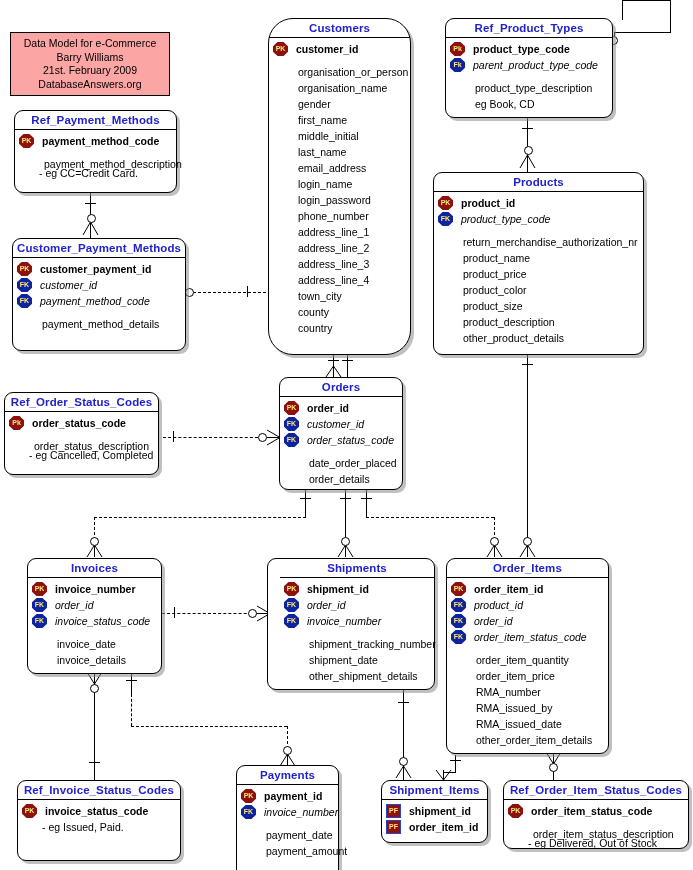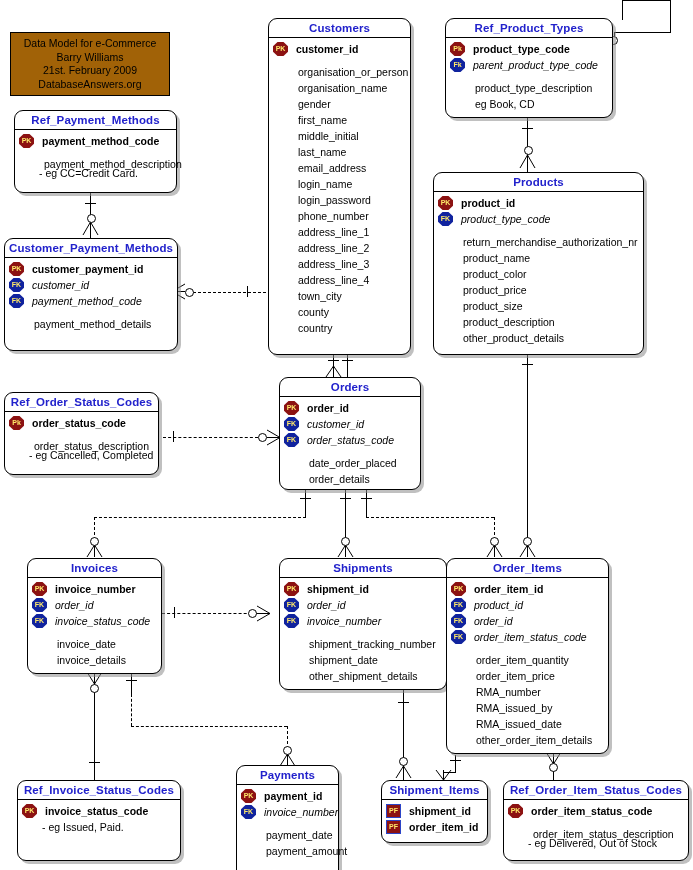--- a/index.html
+++ b/index.html
@@ -1,20 +1,20 @@
 <!DOCTYPE html>
 <html><head>
 <meta charset="utf-8">
 <style>
   html,body{margin:0;padding:0;background:#ffffff;}
   body{width:693px;height:870px;position:relative;overflow:hidden;
        font-family:"Liberation Sans","DejaVu Sans",sans-serif;}
 
   
-  .titlebox{position:absolute;border:1px solid #000;background:#a16207;
+  .titlebox{position:absolute;border:1px solid #000;background:#fca5a5;
             text-align:center;font-size:10.5px;color:#000;line-height:13.5px;
             padding:4px 6px;box-sizing:border-box;}
 
   
   .entity{position:absolute;background:#ffffff;border:1.4px solid #000;
           border-radius:9px;box-sizing:border-box;
           box-shadow:3px 3px 0 rgba(140,140,140,.55);z-index:5;}
   .entity .ename{font-size:11.5px;font-weight:bold;color:#2222cc;
           text-align:center;padding:3px 4px 3px;letter-spacing:.1px;
           border-bottom:1.2px solid #000;white-space:nowrap;}
@@ -235,21 +235,21 @@
       </div>
     <div class="attr plain">
       <span class="txt">payment_method_description</span>
       </div>
     <div class="attr note">
       <span class="txt">- eg CC=Credit Card.</span>
       </div>
   </div>
 </div>
 
-<div class="entity" style="left:4px;top:238px;width:174px;height:113px;">
+<div class="entity" style="left:12px;top:238px;width:174px;height:113px;">
   <div class="ename">Customer_Payment_Methods</div>
   <div class="attrs">
     <div class="attr key">
       <span class="badge pk">
           <i>PK</i>
         </span>
       <span class="txt">customer_payment_id</span>
       </div>
     <div class="attr fk">
       <span class="badge fk">
@@ -262,21 +262,21 @@
           <i>FK</i>
         </span>
       <span class="txt">payment_method_code</span>
       </div>
     <div class="attr plain">
       <span class="txt">payment_method_details</span>
       </div>
   </div>
 </div>
 
-<div class="entity" style="left:268px;top:18px;width:143px;height:337px;">
+<div class="entity" style="left:268px;top:18px;width:143px;height:337px;border-radius:25px;">
   <div class="ename">Customers</div>
   <div class="attrs">
     <div class="attr key">
       <span class="badge pk">
           <i>PK</i>
         </span>
       <span class="txt">customer_id</span>
       </div>
     <div class="attr plain">
         <span class="txt">organisation_or_person</span>
@@ -371,24 +371,24 @@
         </span>
       <span class="txt">product_type_code</span>
       </div>
     <div class="attr plain">
         <span class="txt">return_merchandise_authorization_nr</span>
       </div>
     <div class="attr plain">
         <span class="txt">product_name</span>
       </div>
     <div class="attr plain">
+        <span class="txt">product_price</span>
+      </div>
+    <div class="attr plain">
         <span class="txt">product_color</span>
-      </div>
-    <div class="attr plain">
-        <span class="txt">product_price</span>
       </div>
     <div class="attr plain">
         <span class="txt">product_size</span>
       </div>
     <div class="attr plain">
         <span class="txt">product_description</span>
       </div>
     <div class="attr plain">
         <span class="txt">other_product_details</span>
       </div>
@@ -406,21 +406,21 @@
       </div>
     <div class="attr plain">
         <span class="txt">order_status_description</span>
       </div>
     <div class="attr note">
         <span class="txt">- eg Cancelled, Completed</span>
       </div>
   </div>
 </div>
 
-<div class="entity" style="left:279px;top:377px;width:142px;height:113px;">
+<div class="entity" style="left:279px;top:377px;width:124px;height:113px;">
   <div class="ename">Orders</div>
   <div class="attrs">
     <div class="attr key">
       <span class="badge pk">
           <i>PK</i>
         </span>
       <span class="txt">order_id</span>
       </div>
     <div class="attr fk">
       <span class="badge fk">
@@ -466,21 +466,21 @@
       </div>
     <div class="attr plain">
         <span class="txt">invoice_date</span>
       </div>
     <div class="attr plain">
         <span class="txt">invoice_details</span>
       </div>
   </div>
 </div>
 
-<div class="entity" style="left:279px;top:558px;width:168px;height:132px;">
+<div class="entity" style="left:267px;top:558px;width:168px;height:132px;padding-left:12px;">
   <div class="ename">Shipments</div>
   <div class="attrs">
     <div class="attr key">
       <span class="badge pk">
           <i>PK</i>
         </span>
       <span class="txt">shipment_id</span>
       </div>
     <div class="attr fk">
       <span class="badge fk">
@@ -604,21 +604,21 @@
       </div>
     <div class="attr key">
       <span class="badge pf">
           <i>PF</i>
         </span>
       <span class="txt">order_item_id</span>
       </div>
   </div>
 </div>
 
-<div class="entity" style="left:503px;top:780px;width:186px;height:81px;">
+<div class="entity" style="left:503px;top:780px;width:186px;height:69px;">
   <div class="ename">Ref_Order_Item_Status_Codes</div>
   <div class="attrs">
     <div class="attr key">
       <span class="badge pk">
           <i>PK</i>
         </span>
       <span class="txt">order_item_status_code</span>
       </div>
     <div class="attr plain">
         <span class="txt">order_item_status_description</span>

